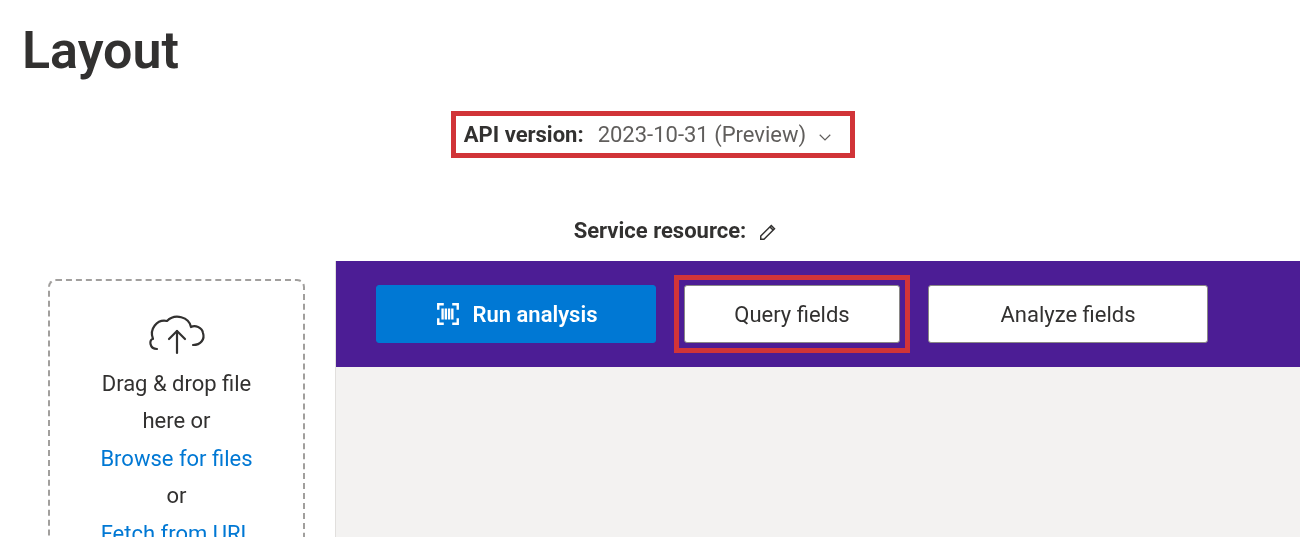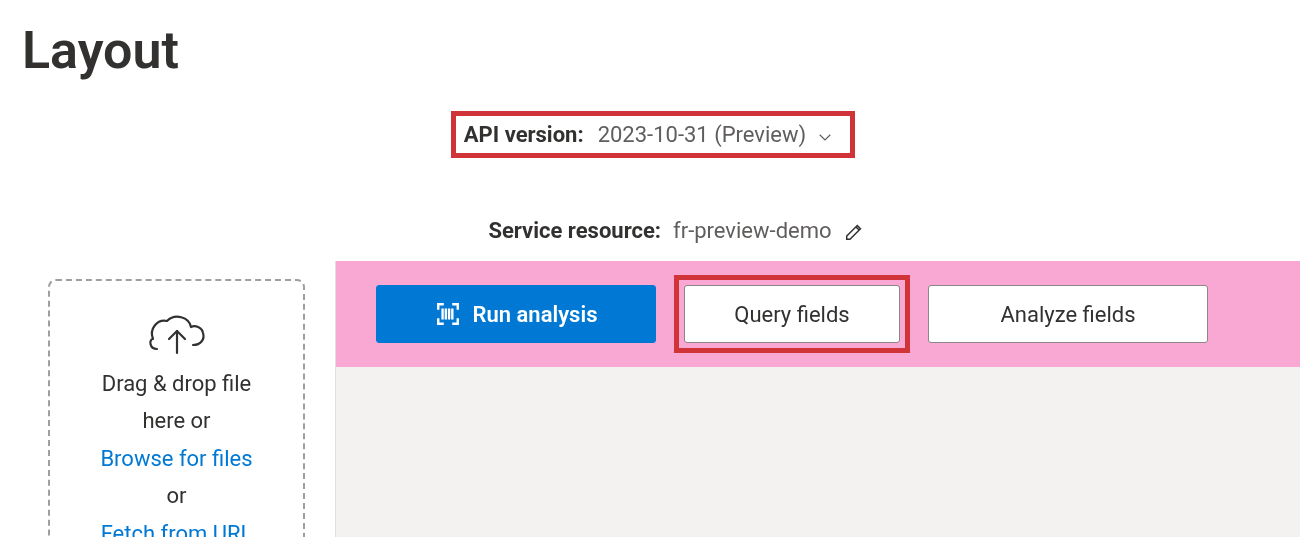--- a/index.html
+++ b/index.html
@@ -85,21 +85,21 @@
     flex: 1;
     display:flex;
     flex-direction:column;
   }
 
   .toolbar {
     display:flex;
     align-items:center;
     gap: 18px;
     padding: 14px 0 14px 40px;
-    background:#f9a8d4;
+    background:#4c1d95;
   }
 
   .btn {
     display:inline-flex;
     align-items:center;
     justify-content:center;
     gap:12px;
     font-size: 22px;
     font-weight: 600;
     height: 58px;
@@ -154,21 +154,20 @@
     <span class="api-version-value">2023-10-31 (Preview)</span>
     <span class="chevron-down">
       <svg viewBox="0 0 24 24">
           <polyline points="5 9 12 16 19 9"></polyline>
         </svg>
     </span>
   </div>
 
   <div class="service-resource-block">
     <span class="service-label">Service resource:</span>
-    <span class="service-value">fr-preview-demo</span>
     <span class="pencil-icon">
       <svg viewBox="0 0 24 24">
         <path d="M3 17.5 L14.5 6 L18 9.5 L6.5 21 L3 21 Z"></path>
         <path d="M13 7.5 L16.5 11"></path>
       </svg>
     </span>
   </div>
 
 </div>
 

